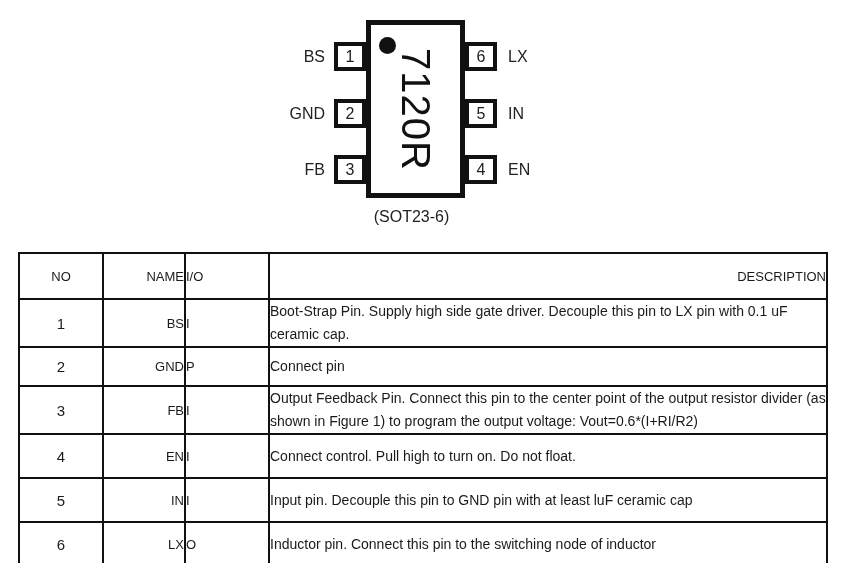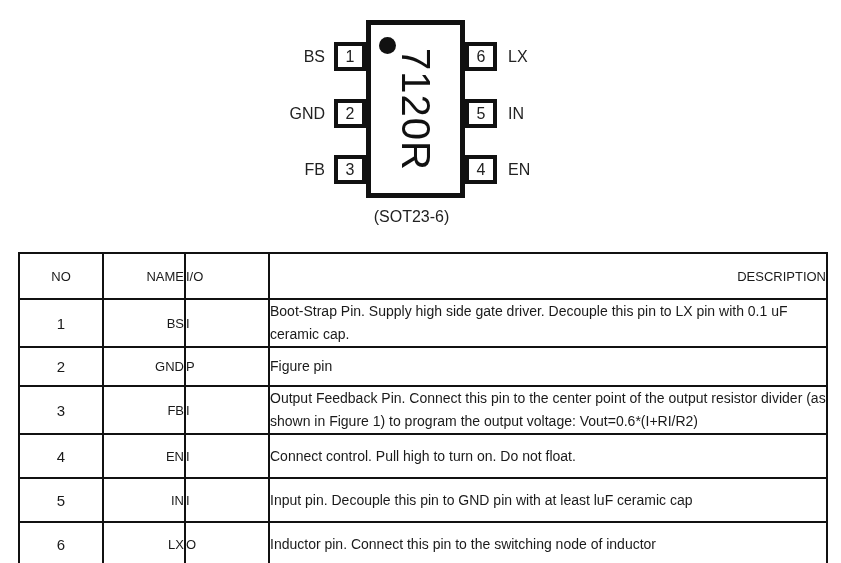--- a/index.html
+++ b/index.html
@@ -214,21 +214,21 @@
       <tr class="r-tall">
         <td class="col-no">1</td>
         <td class="col-name">BS</td>
         <td class="col-io">I</td>
         <td class="col-desc">Boot-Strap Pin. Supply high side gate driver. Decouple this pin to LX pin with 0.1 uF ceramic cap.</td>
       </tr>
       <tr class="r-short">
         <td class="col-no">2</td>
         <td class="col-name">GND</td>
         <td class="col-io">P</td>
-        <td class="col-desc">Figure pin</td>
+        <td class="col-desc">Connect pin</td>
       </tr>
       <tr class="r-tall">
         <td class="col-no">3</td>
         <td class="col-name">FB</td>
         <td class="col-io">I</td>
         <td class="col-desc">Output Feedback Pin. Connect this pin to the center point of the output resistor divider (as shown in Figure 1) to program the output voltage: Vout=0.6*(I+RI/R2)</td>
       </tr>
       <tr class="r-mid">
         <td class="col-no">4</td>
         <td class="col-name">EN</td>

